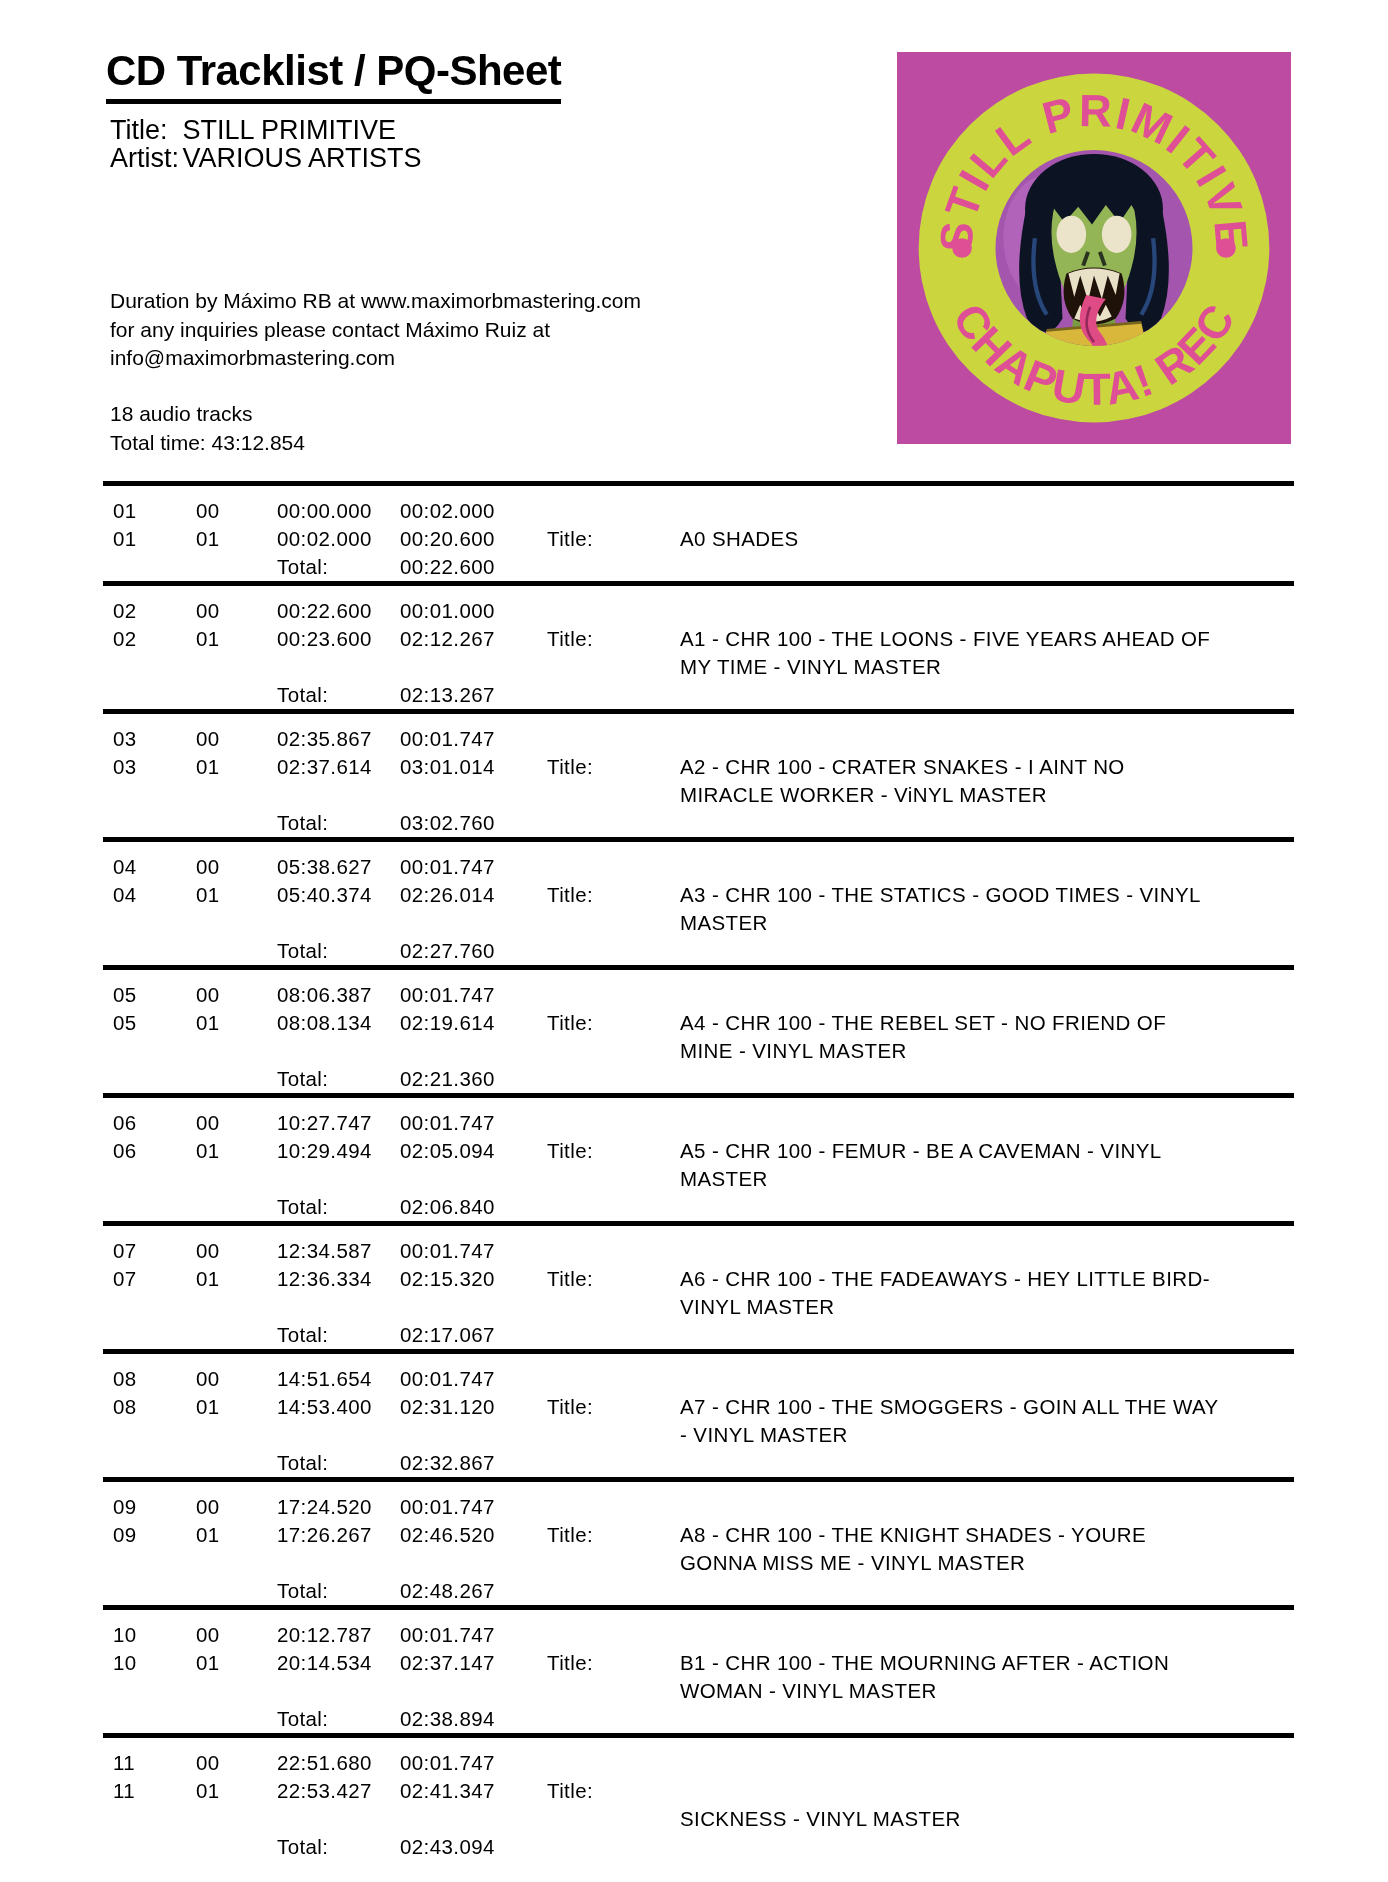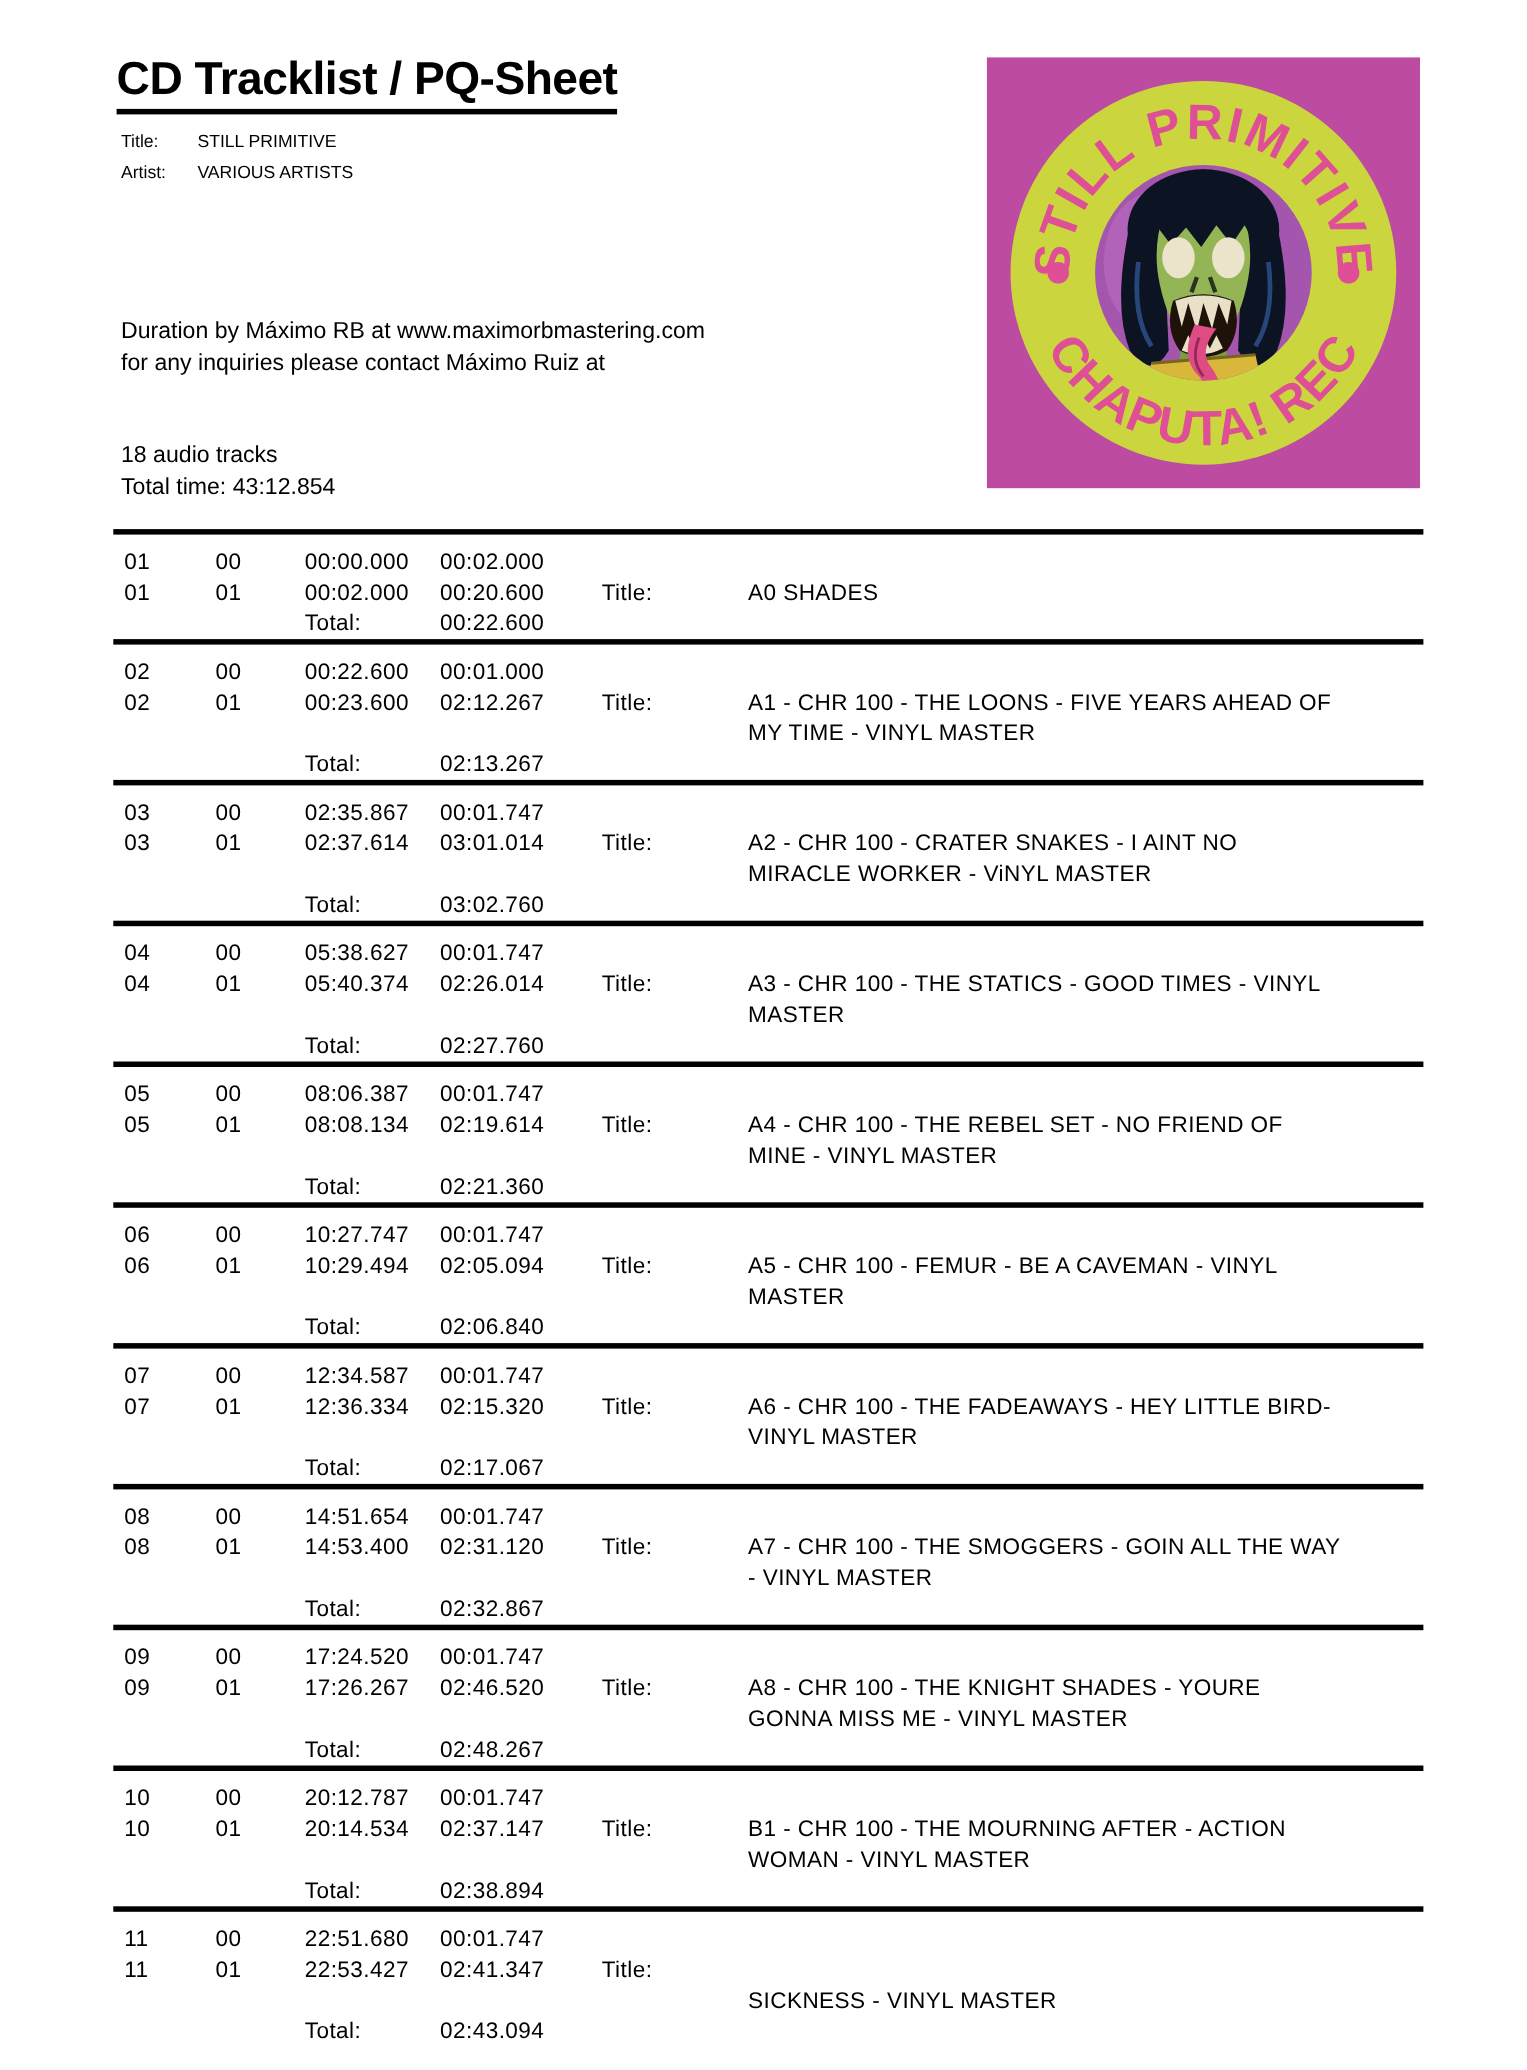--- a/index.html
+++ b/index.html
@@ -11,21 +11,21 @@
     font-family:"Liberation Sans","DejaVu Sans",sans-serif;
     color:#000;
   }
   
   .heading{
     position:absolute;left:106px;top:50px;
     font-size:42px;font-weight:bold;letter-spacing:-0.5px;
     line-height:1;display:inline-block;
     border-bottom:5px solid #000;padding-bottom:7px;
   }
-  .meta{position:absolute;left:110px;top:116px;font-size:16px;line-height:28px;}
+  .meta{position:absolute;left:110px;top:116px;font-size:27px;line-height:28px;}
   .meta .lbl{display:inline-block;width:65px;}
   .mastering{position:absolute;left:110px;top:287px;font-size:21px;line-height:28.5px;width:660px;}
   .counts{position:absolute;left:110px;top:400px;font-size:21px;line-height:28.5px;}
   
   .logo{position:absolute;left:897px;top:52px;width:394px;height:392px;}
   .logo svg{width:100%;height:100%;display:block;}
   
   .pqtable{position:absolute;left:103px;top:481px;width:1191px;font-size:20.5px;letter-spacing:0.4px;}
   .theadrow{position:relative;height:36px;line-height:26px;}
   .trow{position:relative;height:28px;line-height:28px;white-space:nowrap;}
@@ -50,20 +50,21 @@
   </div>
   <div>
     <span class="lbl">Artist:</span>
     <span>VARIOUS ARTISTS</span>
   </div>
 </div>
 
 <div class="mastering">
   <div>Duration by Máximo RB at www.maximorbmastering.com</div>
   <div>for any inquiries please contact Máximo Ruiz at</div>
+  <div>info@maximorbmastering.com</div>
 </div>
 
 <div class="counts">
   <div>18 audio tracks</div>
   <div>Total time: 43:12.854</div>
 </div>
 
 <div class="logo">
   <svg viewBox="0 0 200 200" preserveAspectRatio="none">
     <defs>

